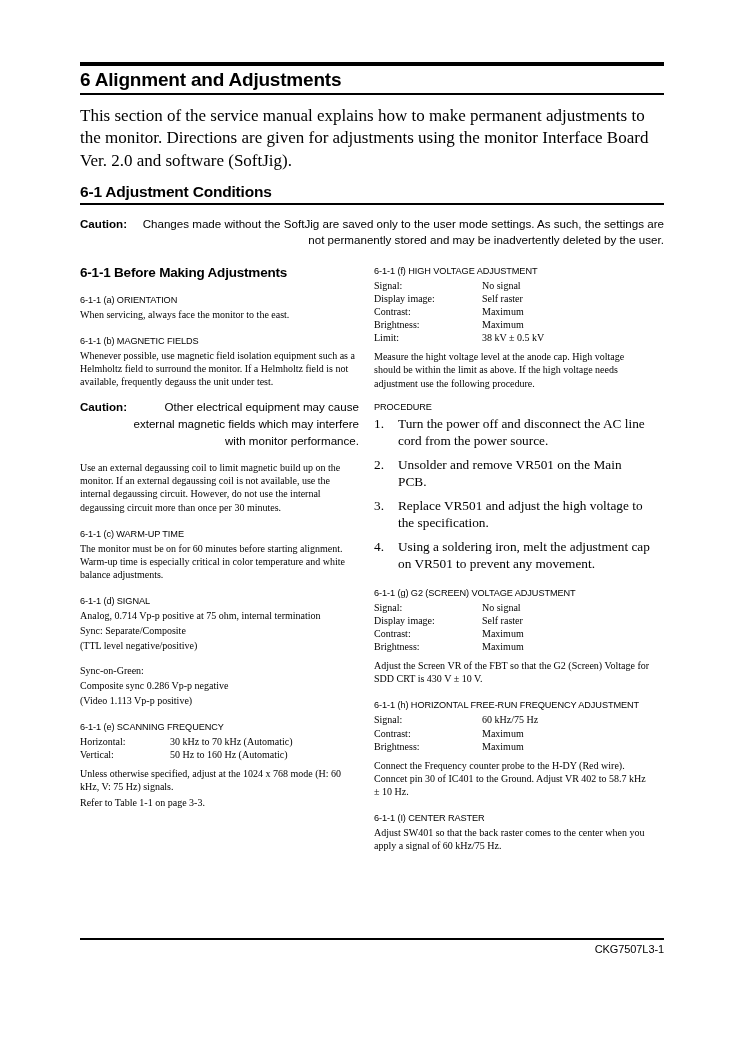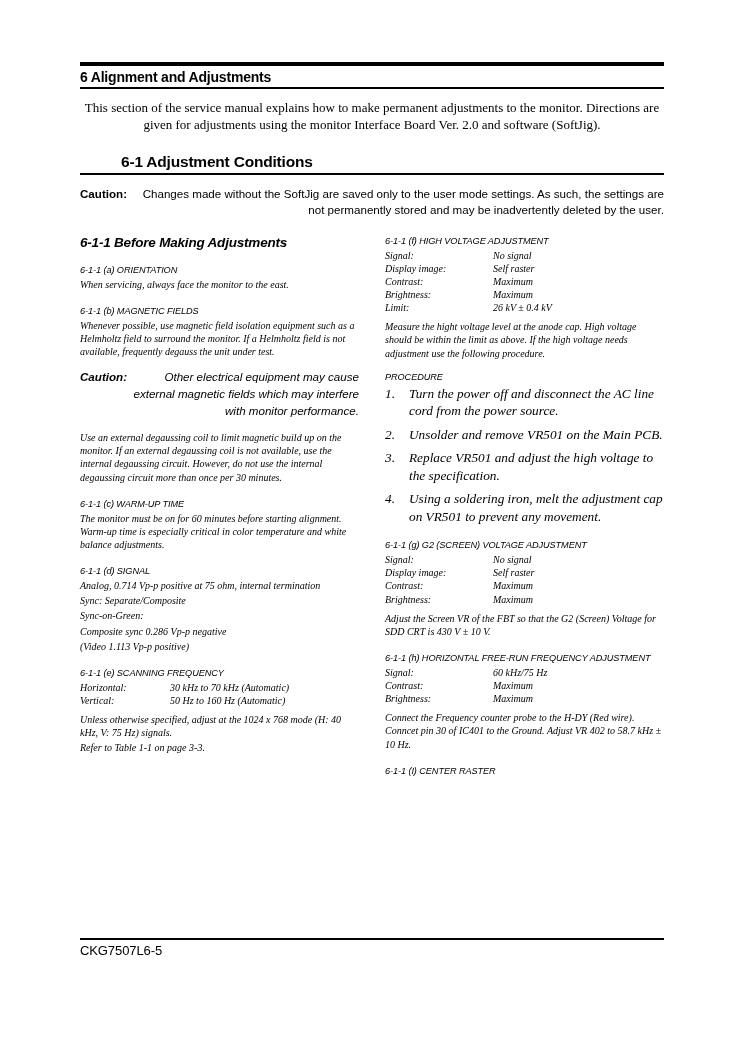--- a/index.html
+++ b/index.html
@@ -27,46 +27,45 @@
 
   
   .chapter-rule-top {
     height: 4px;
     background: #000;
     margin: 0;
   }
   .chapter-title {
     font-family: "Liberation Sans", sans-serif;
     font-weight: bold;
-    font-size: 14px;
+    font-size: 19px;
     letter-spacing: -0.2px;
     padding: 3px 0 2px 0;
     line-height: 1.15;
   }
   .chapter-rule-bottom {
     height: 2px;
     background: #000;
     margin-bottom: 10px;
   }
 
   .intro {
-    font-size: 13px;
+    font-size: 17px;
     line-height: 1.33;
-    text-align: center;
-    margin-bottom: 19px;
+    text-align: left;
+    margin-bottom: 10px;
   }
 
   
   .section-title {
     font-family: "Liberation Sans", sans-serif;
     font-weight: bold;
     font-size: 15.5px;
     letter-spacing: -0.2px;
     padding-bottom: 2px;
-    margin-left: 41px;
   }
   .section-rule {
     height: 2px;
     background: #000;
     margin-bottom: 11px;
   }
 
   
   .caution {
     font-family: "Liberation Sans", sans-serif;
@@ -91,23 +90,22 @@
     line-height: 1.44;
     display: flex;
     align-items: flex-start;
     margin: 11px 0 12px 0;
   }
   .caution-narrow .caution-label { padding-right: 5px; }
 
   
   .columns {
     display: flex;
-    gap: 26px;
+    gap: 15px;
     margin-top: 3px;
-    font-style: italic;
   }
   .col {
     width: 279px;
   }
 
   
   .subsec-h3 {
     font-family: "Liberation Sans", sans-serif;
     font-weight: bold;
     font-size: 13.5px;
@@ -173,23 +171,23 @@
     left: 80px;
     top: 938px;
     width: 584px;
   }
   .footer-rule {
     height: 2px;
     background: #000;
   }
   .footer-row {
     display: flex;
-    justify-content: flex-start;
-    font-family: "Liberation Sans", sans-serif;
-    font-size: 13px;
+    justify-content: flex-end;
+    font-family: "Liberation Sans", sans-serif;
+    font-size: 11px;
     letter-spacing: -0.1px;
     padding-top: 3px;
   }
 </style>
 </head>
 <body>
 
 <div class="page">
 
   <div class="content">
@@ -226,36 +224,37 @@
         </div>
 
         <div class="para">Use an external degaussing coil to limit magnetic build up on the monitor. If an external degaussing coil is not available, use the internal degaussing circuit. However, do not use the internal degaussing circuit more than once per 30 minutes.</div>
 
         <div class="subsec-h4">6-1-1 (c) WARM-UP TIME</div>
         <div class="para">The monitor must be on for 60 minutes before starting alignment. Warm-up time is especially critical in color temperature and white balance adjustments.</div>
 
         <div class="subsec-h4">6-1-1 (d) SIGNAL</div>
         <div class="para nogap">Analog, 0.714 Vp-p positive at 75 ohm, internal termination</div>
         <div class="para nogap">Sync: Separate/Composite</div>
+        <div class="para">(TTL level negative/positive)</div>
         <div class="para nogap">Sync-on-Green:</div>
         <div class="para nogap">Composite sync 0.286 Vp-p negative</div>
         <div class="para">(Video 1.113 Vp-p positive)</div>
 
         <div class="subsec-h4">6-1-1 (e) SCANNING FREQUENCY</div>
         <div class="deflist narrowkey">
           <div class="defrow">
             <span class="defkey">Horizontal:</span>
             <span class="defval">30 kHz to 70 kHz (Automatic)</span>
           </div>
           <div class="defrow">
             <span class="defkey">Vertical:</span>
             <span class="defval">50 Hz to 160 Hz (Automatic)</span>
           </div>
         </div>
-        <div class="para nogap">Unless otherwise specified, adjust at the 1024 x 768 mode (H: 40 kHz,   V: 75 Hz) signals.</div>
+        <div class="para nogap">Unless otherwise specified, adjust at the 1024 x 768 mode (H: 60 kHz,   V: 75 Hz) signals.</div>
         <div class="para">Refer to Table 1-1 on page 3-3.</div>
 
       </div>
 
       <div class="col">
 
         <div class="subsec-h4 first">6-1-1 (f) HIGH VOLTAGE ADJUSTMENT</div>
         <div class="deflist">
           <div class="defrow">
             <span class="defkey">Signal:</span>
@@ -268,21 +267,21 @@
           <div class="defrow">
             <span class="defkey">Contrast:</span>
             <span class="defval">Maximum</span>
           </div>
           <div class="defrow">
             <span class="defkey">Brightness:</span>
             <span class="defval">Maximum</span>
           </div>
           <div class="defrow">
             <span class="defkey">Limit:</span>
-            <span class="defval">26 kV ± 0.4 kV</span>
+            <span class="defval">38 kV ± 0.5 kV</span>
           </div>
         </div>
         <div class="para">Measure the hight voltage level at the anode cap. High voltage should be within the limit as above. If the high voltage needs adjustment use the following procedure.</div>
 
         <div class="subsec-h4 tight">PROCEDURE</div>
         <div class="proclist">
           <div class="procitem">
             <span class="procnum">1.</span>
             <span class="proctext">Turn the power off and disconnect the AC line cord from the power source.</span>
           </div>
@@ -332,27 +331,28 @@
             <span class="defval">Maximum</span>
           </div>
           <div class="defrow">
             <span class="defkey">Brightness:</span>
             <span class="defval">Maximum</span>
           </div>
         </div>
         <div class="para">Connect the Frequency counter probe to the H-DY (Red wire). Conncet pin 30 of IC401 to the Ground. Adjust VR 402 to 58.7 kHz ± 10 Hz.</div>
 
         <div class="subsec-h4">6-1-1 (I) CENTER RASTER</div>
+        <div class="para">Adjust SW401 so that the back raster comes to the center when you apply a signal of 60 kHz/75 Hz.</div>
 
       </div>
 
     </div>
   </div>
 
   <div class="footer">
     <div class="footer-rule"></div>
     <div class="footer-row">
       <span>CKG7507L</span>
-      <span>6-5</span>
+      <span>3-1</span>
     </div>
   </div>
 
 </div>
 
 </body></html>

